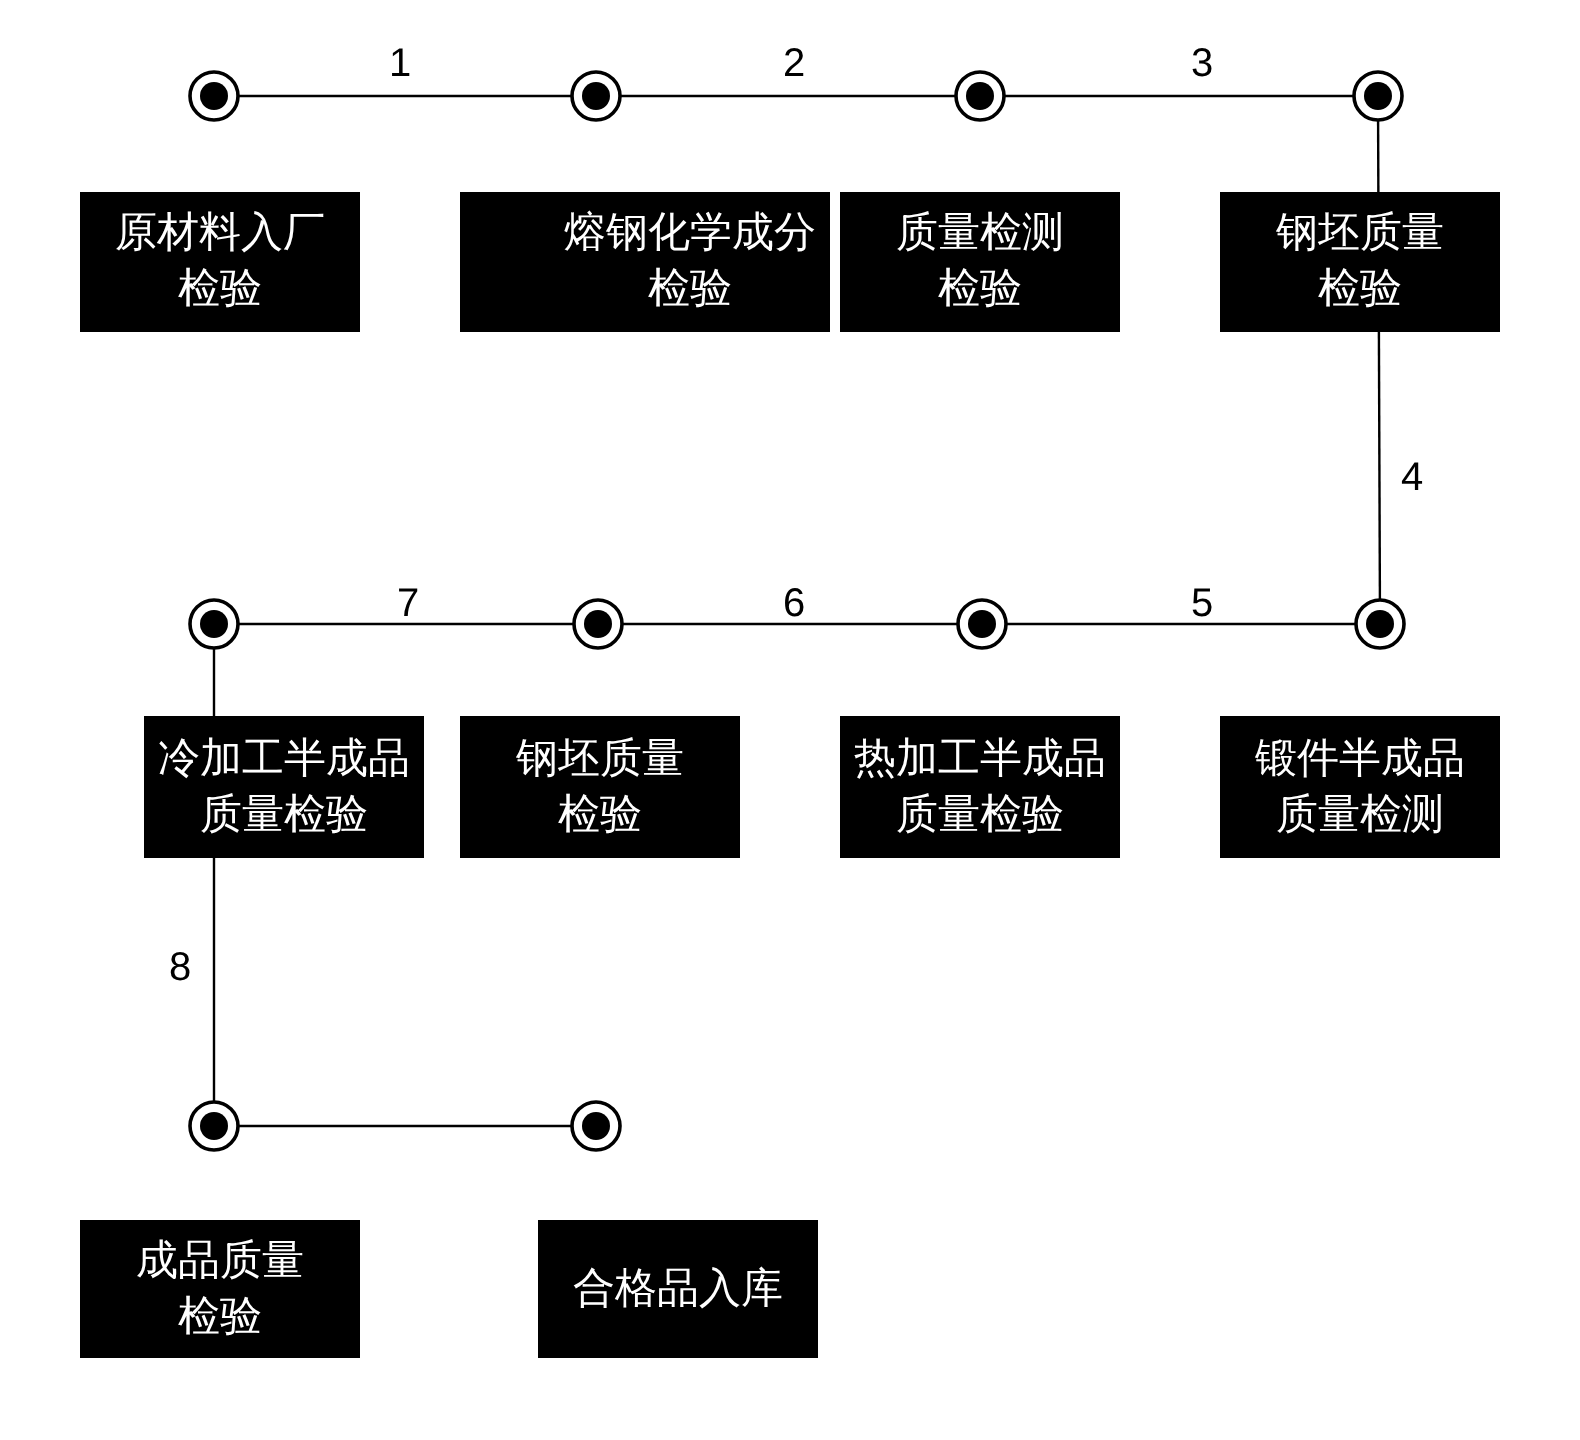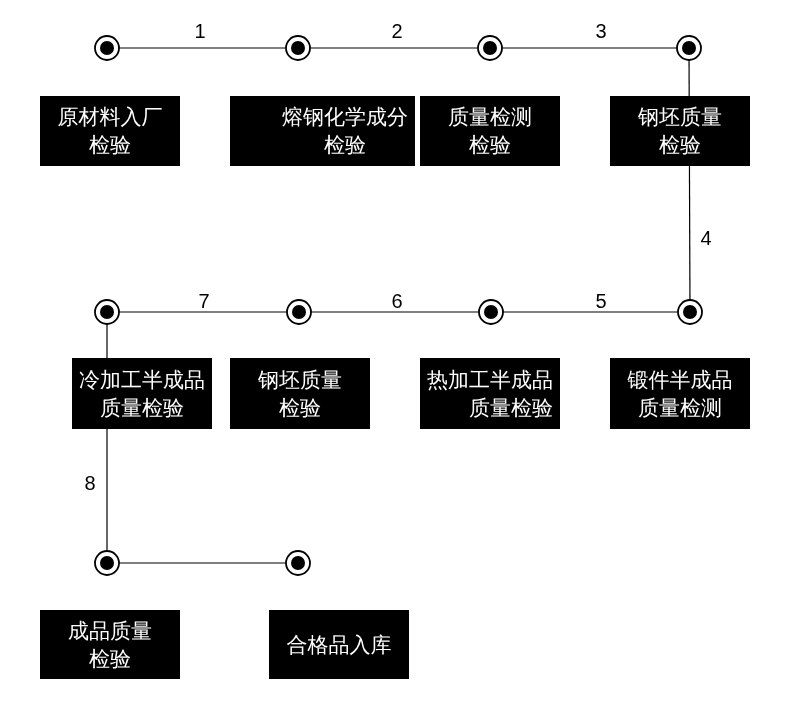--- a/index.html
+++ b/index.html
@@ -119,21 +119,21 @@
       <div class="process-box" style="left: 230px; top: 80px; width: 140px; height: 70px; padding-left: 45px;"><span>熔钢化学成分
 检验</span></div>
       <div class="process-box" style="left: 420px; top: 80px; width: 140px; height: 70px;"><span>质量检测
 检验</span></div>
       <div class="process-box" style="left: 610px; top: 80px; width: 140px; height: 70px;"><span>钢坯质量
 检验</span></div>
       <div class="process-box" style="left: 40px; top: 342px; width: 140px; height: 71px; margin-left: 32px;"><span>冷加工半成品
 质量检验</span></div>
       <div class="process-box" style="left: 230px; top: 342px; width: 140px; height: 71px;"><span>钢坯质量
 检验</span></div>
-      <div class="process-box" style="left: 420px; top: 342px; width: 140px; height: 71px; text-align: right;"><span>热加工半成品
+      <div class="process-box" style="left: 420px; top: 342px; width: 140px; height: 71px;"><span>热加工半成品
 质量检验</span></div>
       <div class="process-box" style="left: 610px; top: 342px; width: 140px; height: 71px;"><span>锻件半成品
 质量检测</span></div>
       <div class="process-box" style="left: 40px; top: 594px; width: 140px; height: 69px;"><span>成品质量
 检验</span></div>
       <div class="process-box" style="left: 230px; top: 594px; width: 140px; height: 69px; margin-left: 39px;"><span>合格品入库</span></div>
     </div>
 </div>
 
 </body></html>

